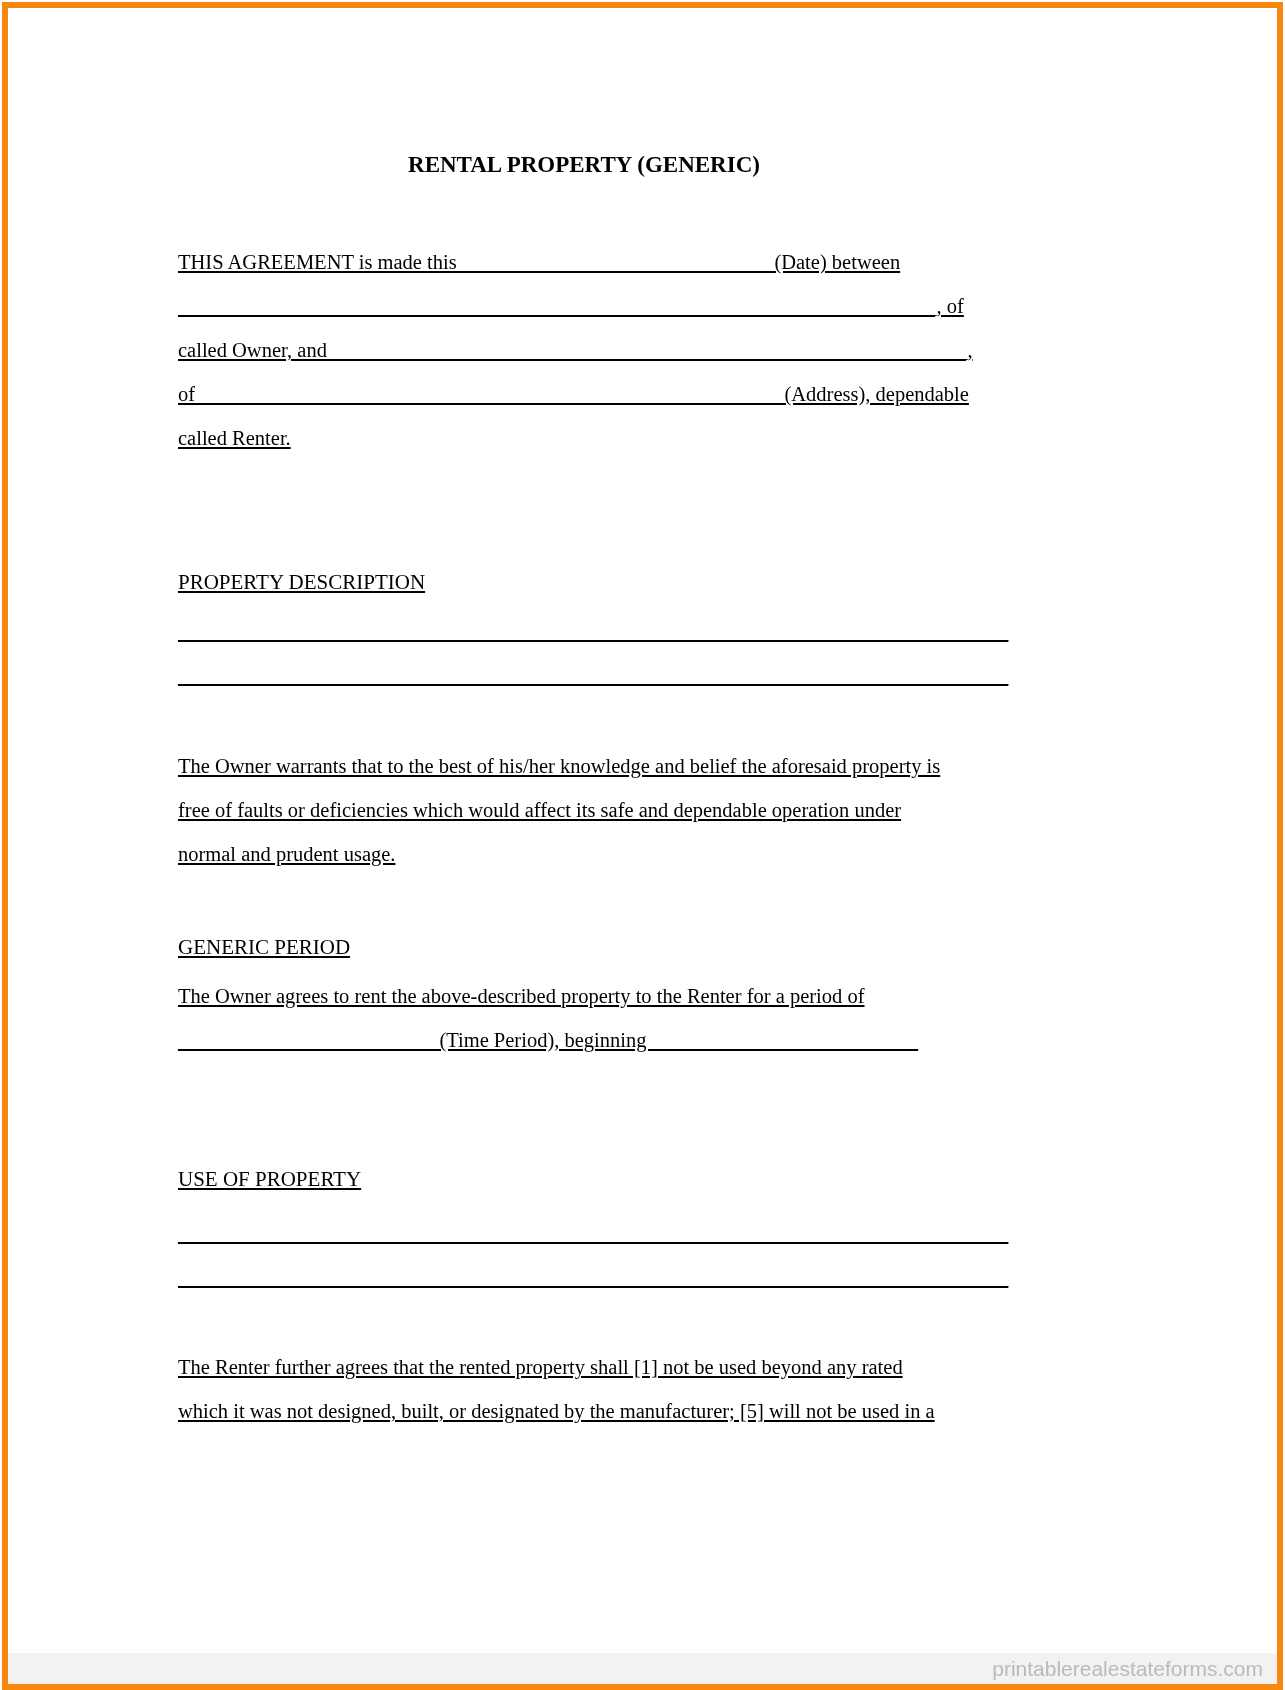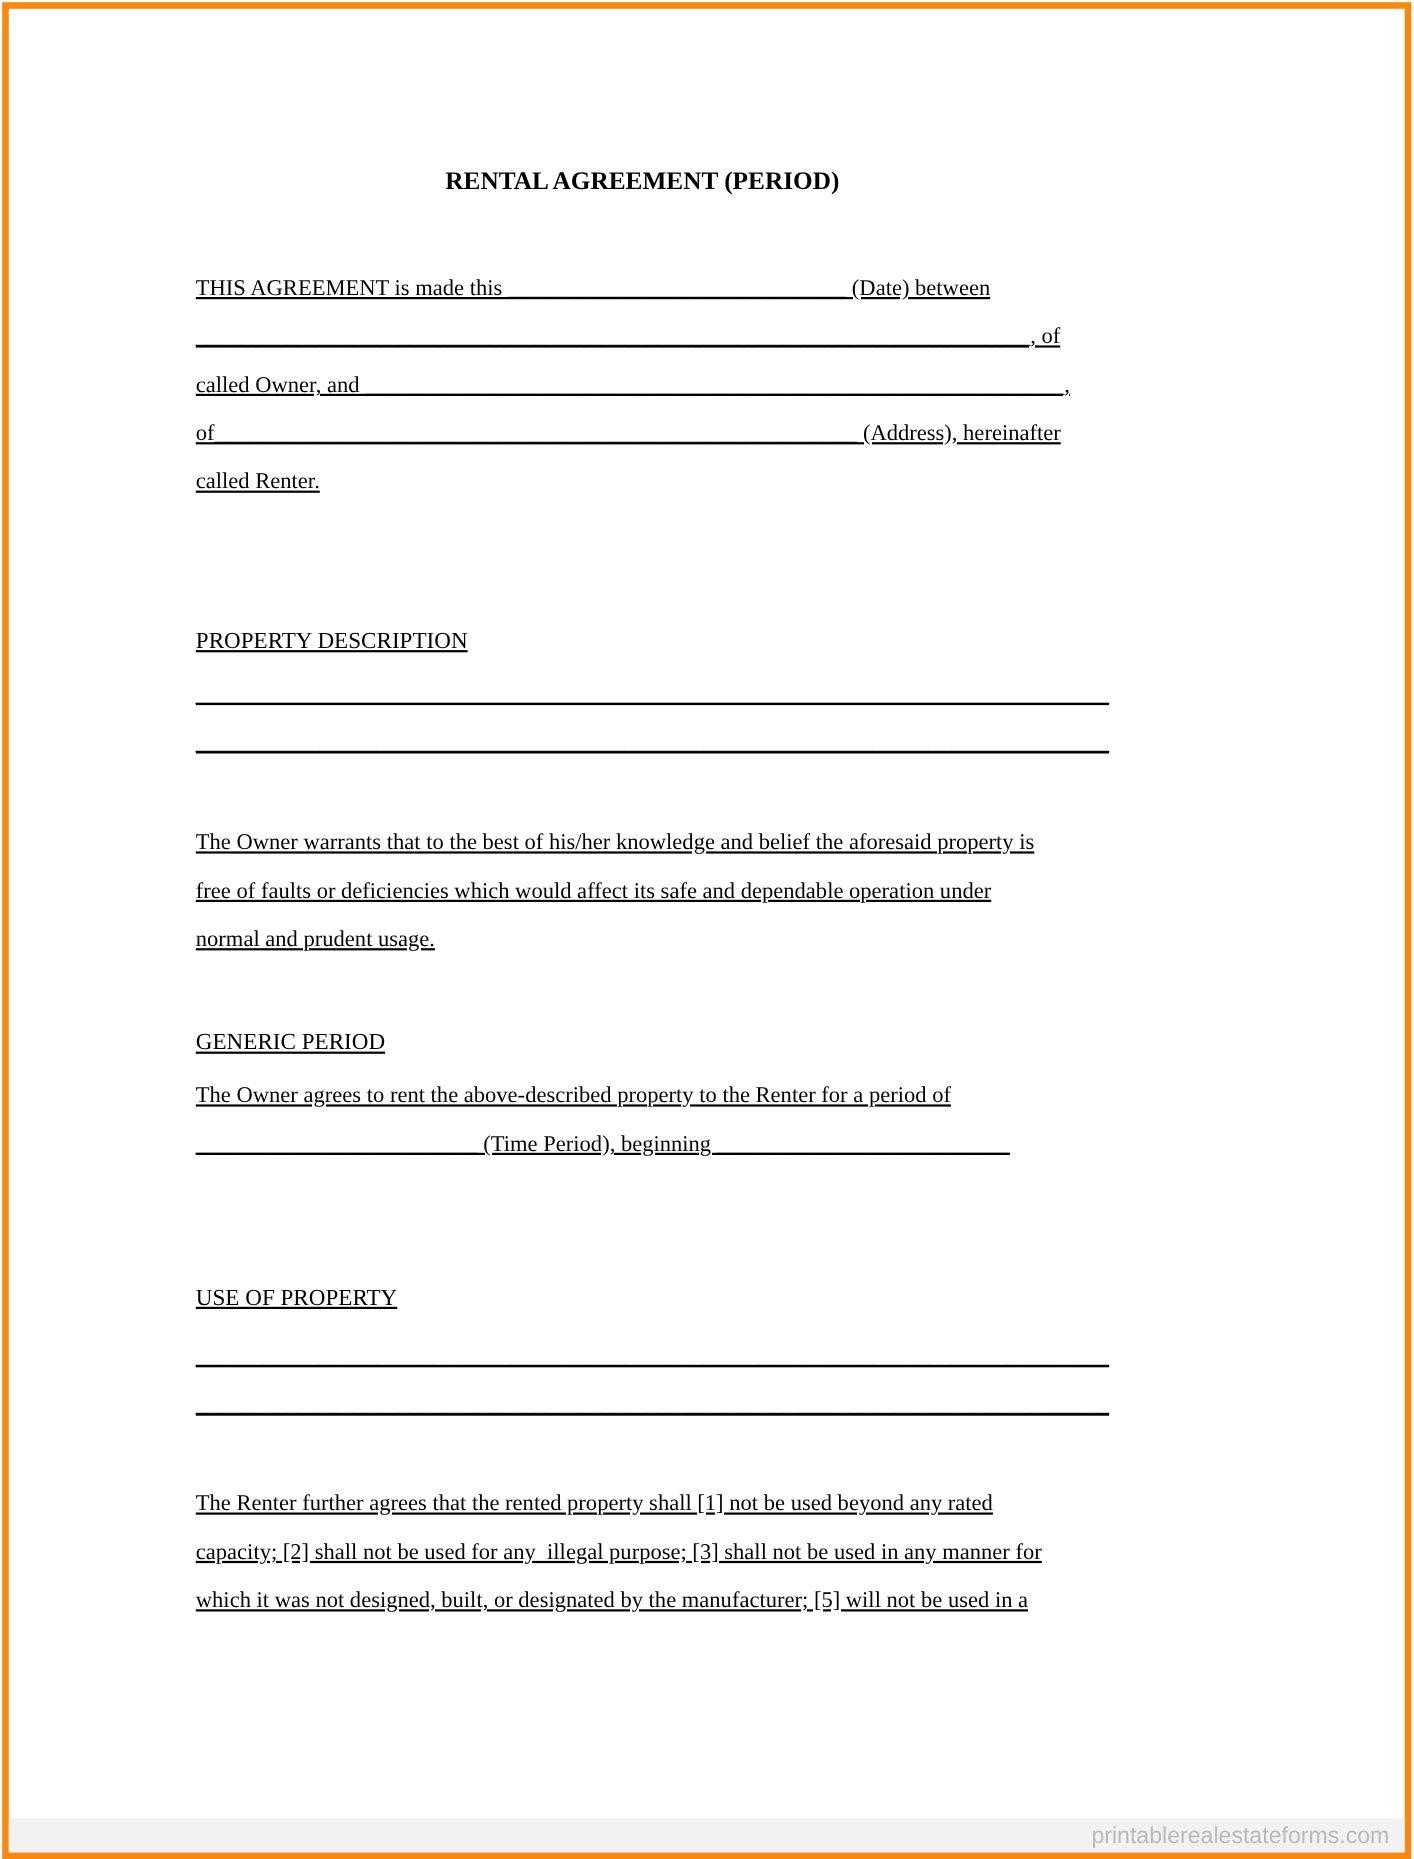--- a/index.html
+++ b/index.html
@@ -66,27 +66,27 @@
     white-space: pre;
   }
 </style>
 </head>
 <body>
 
 <div class="page">
 
   <div class="border-frame"></div>
 
-  <div class="block doc-title">RENTAL AGREEMENT (PERIOD)</div>
+  <div class="block doc-title">RENTAL PROPERTY (GENERIC)</div>
 
   <div class="block" style="top:240px">
     <div class="line">THIS AGREEMENT is made this ______________________________ (Date) between</div>
     <div class="line">__________________________________________________________________________, of</div>
     <div class="line">called Owner, and ______________________________________________________________,</div>
-    <div class="line">of_________________________________________________________ (Address), hereinafter</div>
+    <div class="line">of_________________________________________________________ (Address), dependable</div>
     <div class="line">called Renter.</div>
   </div>
 
   <div class="block heading" style="top:560px">
     <div class="line">PROPERTY DESCRIPTION</div>
   </div>
   <div class="block" style="top:609px">
     <div class="line">_________________________________________________________________________________</div>
     <div class="line">_________________________________________________________________________________</div>
   </div>
@@ -108,21 +108,20 @@
   <div class="block heading" style="top:1157px">
     <div class="line">USE OF PROPERTY</div>
   </div>
   <div class="block" style="top:1211px">
     <div class="line">_________________________________________________________________________________</div>
     <div class="line">_________________________________________________________________________________</div>
   </div>
 
   <div class="block" style="top:1345px">
     <div class="line">The Renter further agrees that the rented property shall [1] not be used beyond any rated</div>
-    <div class="line">capacity; [2] shall not be used for any  illegal purpose; [3] shall not be used in any manner for</div>
     <div class="line">which it was not designed, built, or designated by the manufacturer; [5] will not be used in a</div>
   </div>
 
   <div class="footer-bar">
     <div class="footer-site">printablerealestateforms.com</div>
   </div>
 
 </div>
 
 </body></html>

